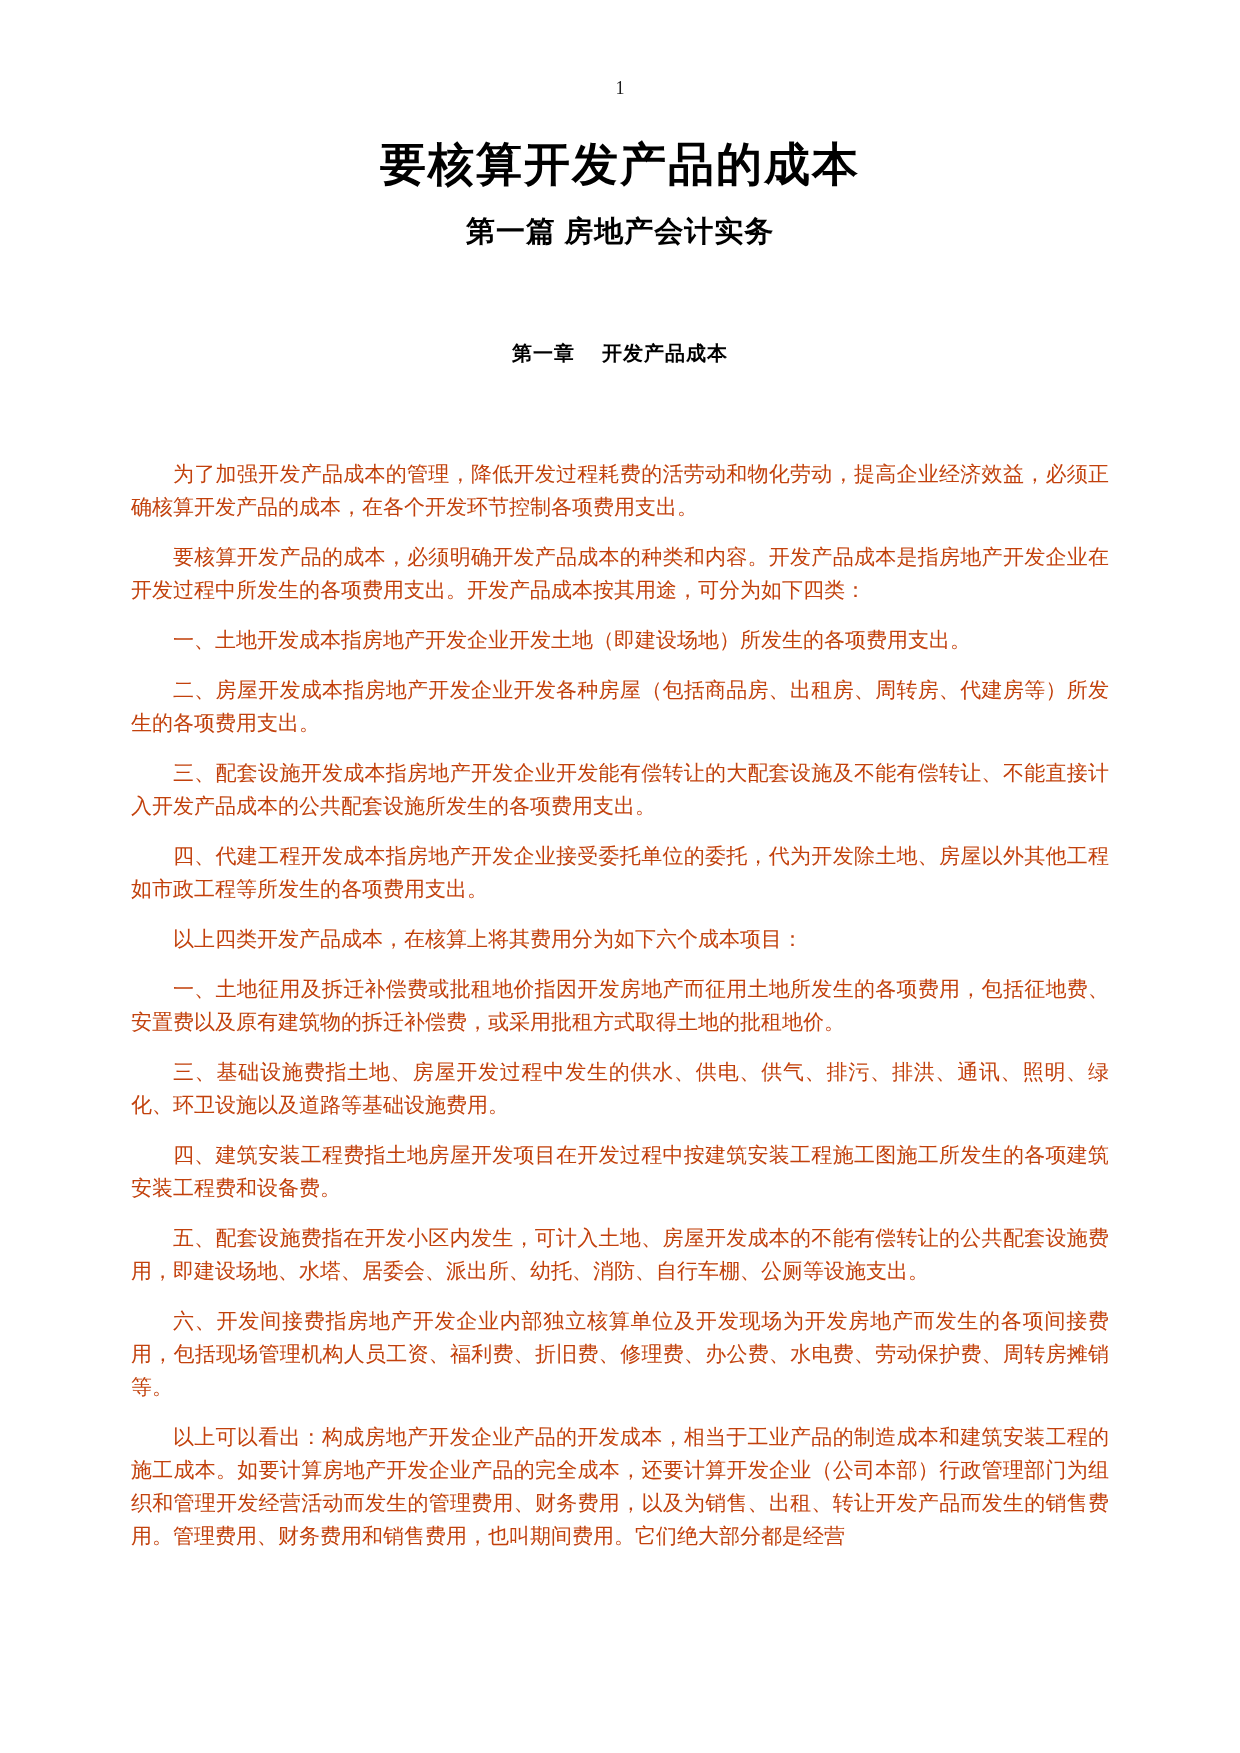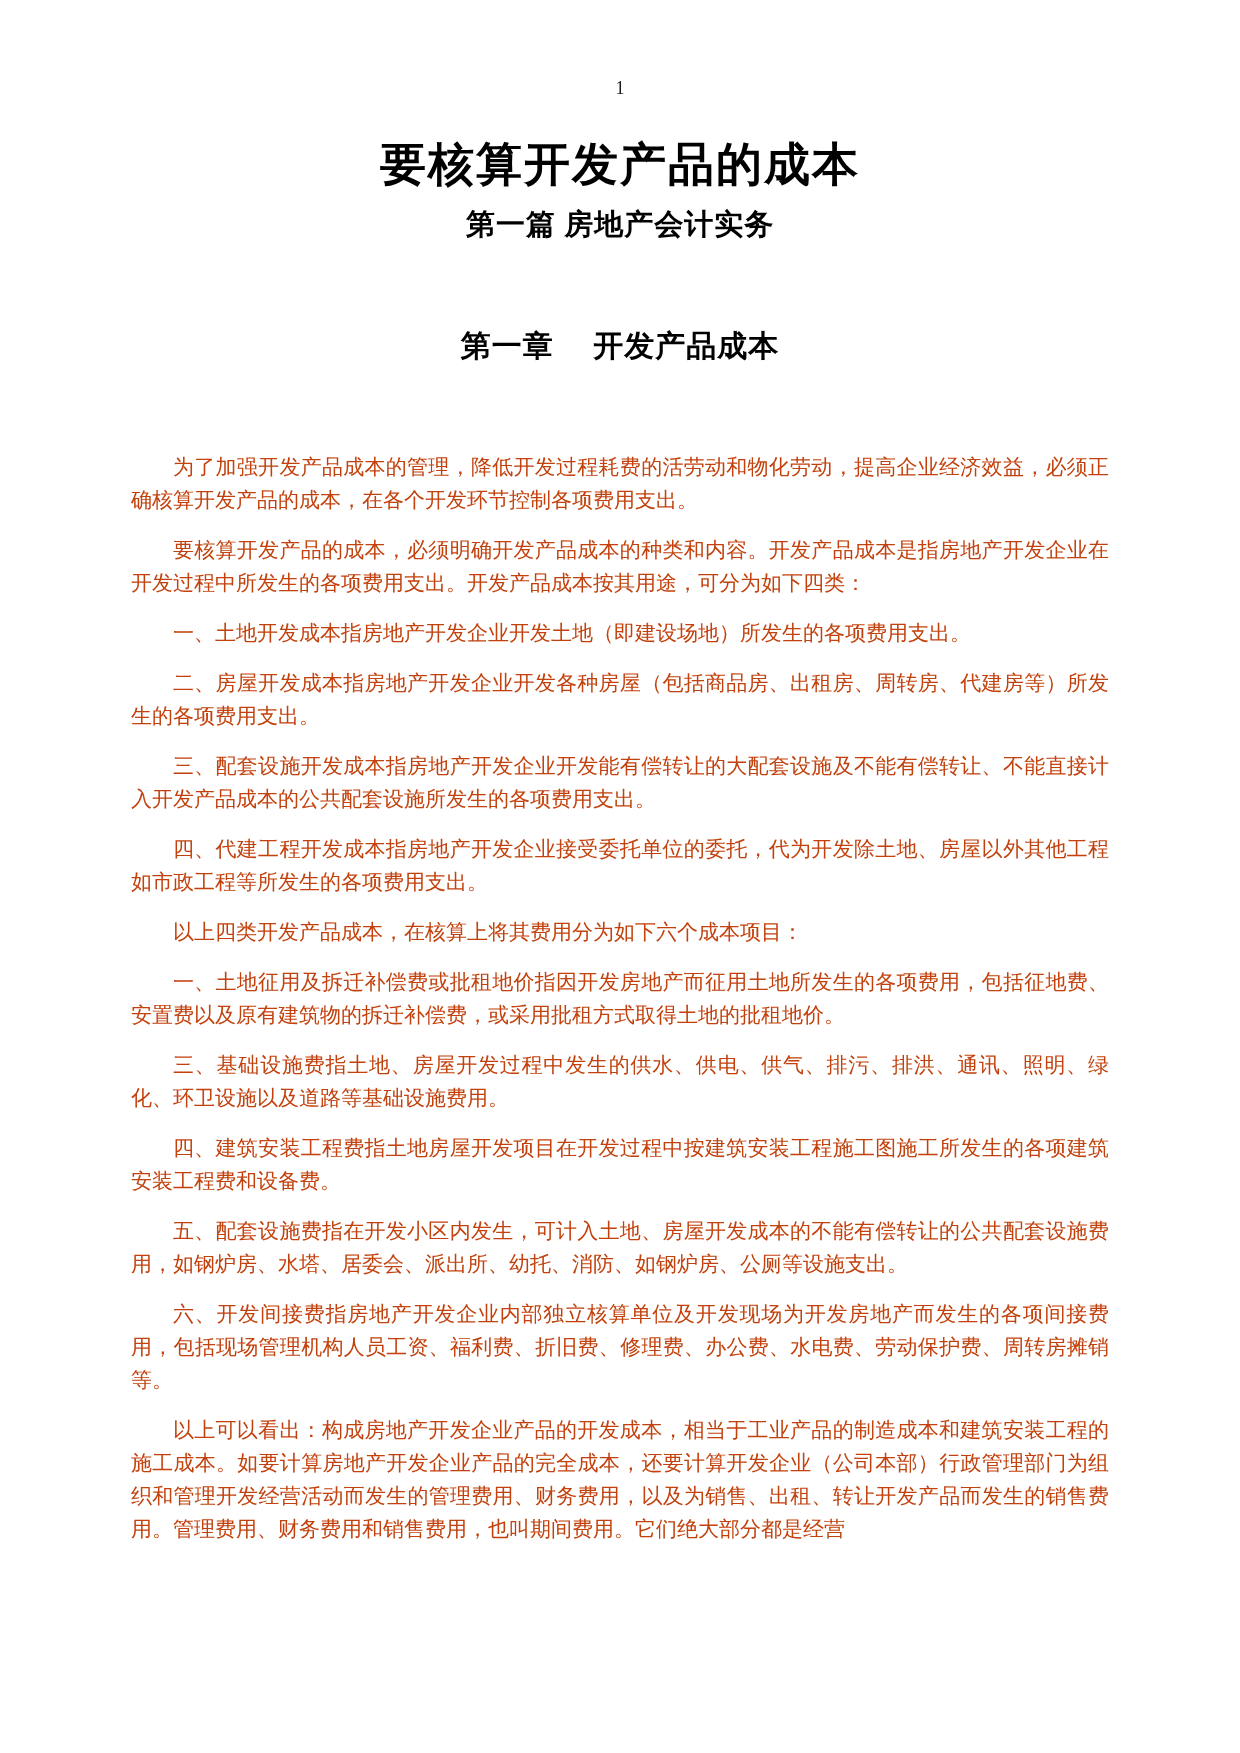--- a/index.html
+++ b/index.html
@@ -26,32 +26,32 @@
   .doc-title {
     margin-top: 42px;
     text-align: center;
     font-size: 46px;
     line-height: 50px;
     font-weight: 700;
     letter-spacing: 2px;
     color: #000000;
   }
   .part-title {
-    margin-top: 18px;
+    margin-top: 25px;
     text-align: center;
     font-size: 29px;
     line-height: 33px;
     font-weight: 700;
     letter-spacing: 1px;
     color: #000000;
   }
   .chapter-title {
     margin-top: 88px;
     text-align: center;
-    font-size: 30px;
+    font-size: 20px;
     line-height: 34px;
     font-weight: 700;
     letter-spacing: 1px;
     color: #000000;
   }
   .body-text {
     margin: 88px auto 0 auto;
     width: 978px;
     
   }
@@ -83,18 +83,18 @@
     <p>为了加强开发产品成本的管理，降低开发过程耗费的活劳动和物化劳动，提高企业经济效益，必须正确核算开发产品的成本，在各个开发环节控制各项费用支出。</p>
     <p>要核算开发产品的成本，必须明确开发产品成本的种类和内容。开发产品成本是指房地产开发企业在开发过程中所发生的各项费用支出。开发产品成本按其用途，可分为如下四类：</p>
     <p>一、土地开发成本指房地产开发企业开发土地（即建设场地）所发生的各项费用支出。</p>
     <p>二、房屋开发成本指房地产开发企业开发各种房屋（包括商品房、出租房、周转房、代建房等）所发生的各项费用支出。</p>
     <p>三、配套设施开发成本指房地产开发企业开发能有偿转让的大配套设施及不能有偿转让、不能直接计入开发产品成本的公共配套设施所发生的各项费用支出。</p>
     <p>四、代建工程开发成本指房地产开发企业接受委托单位的委托，代为开发除土地、房屋以外其他工程如市政工程等所发生的各项费用支出。</p>
     <p>以上四类开发产品成本，在核算上将其费用分为如下六个成本项目：</p>
     <p>一、土地征用及拆迁补偿费或批租地价指因开发房地产而征用土地所发生的各项费用，包括征地费、安置费以及原有建筑物的拆迁补偿费，或采用批租方式取得土地的批租地价。</p>
     <p>三、基础设施费指土地、房屋开发过程中发生的供水、供电、供气、排污、排洪、通讯、照明、绿化、环卫设施以及道路等基础设施费用。</p>
     <p>四、建筑安装工程费指土地房屋开发项目在开发过程中按建筑安装工程施工图施工所发生的各项建筑安装工程费和设备费。</p>
-    <p>五、配套设施费指在开发小区内发生，可计入土地、房屋开发成本的不能有偿转让的公共配套设施费用，如钢炉房、水塔、居委会、派出所、幼托、消防、如钢炉房、公厕等设施支出。</p>
+    <p>五、配套设施费指在开发小区内发生，可计入土地、房屋开发成本的不能有偿转让的公共配套设施费用，即建设场地、水塔、居委会、派出所、幼托、消防、自行车棚、公厕等设施支出。</p>
     <p>六、开发间接费指房地产开发企业内部独立核算单位及开发现场为开发房地产而发生的各项间接费用，包括现场管理机构人员工资、福利费、折旧费、修理费、办公费、水电费、劳动保护费、周转房摊销等。</p>
     <p>以上可以看出：构成房地产开发企业产品的开发成本，相当于工业产品的制造成本和建筑安装工程的施工成本。如要计算房地产开发企业产品的完全成本，还要计算开发企业（公司本部）行政管理部门为组织和管理开发经营活动而发生的管理费用、财务费用，以及为销售、出租、转让开发产品而发生的销售费用。管理费用、财务费用和销售费用，也叫期间费用。它们绝大部分都是经营</p>
   </div>
 
 </div>
 
 </body></html>

